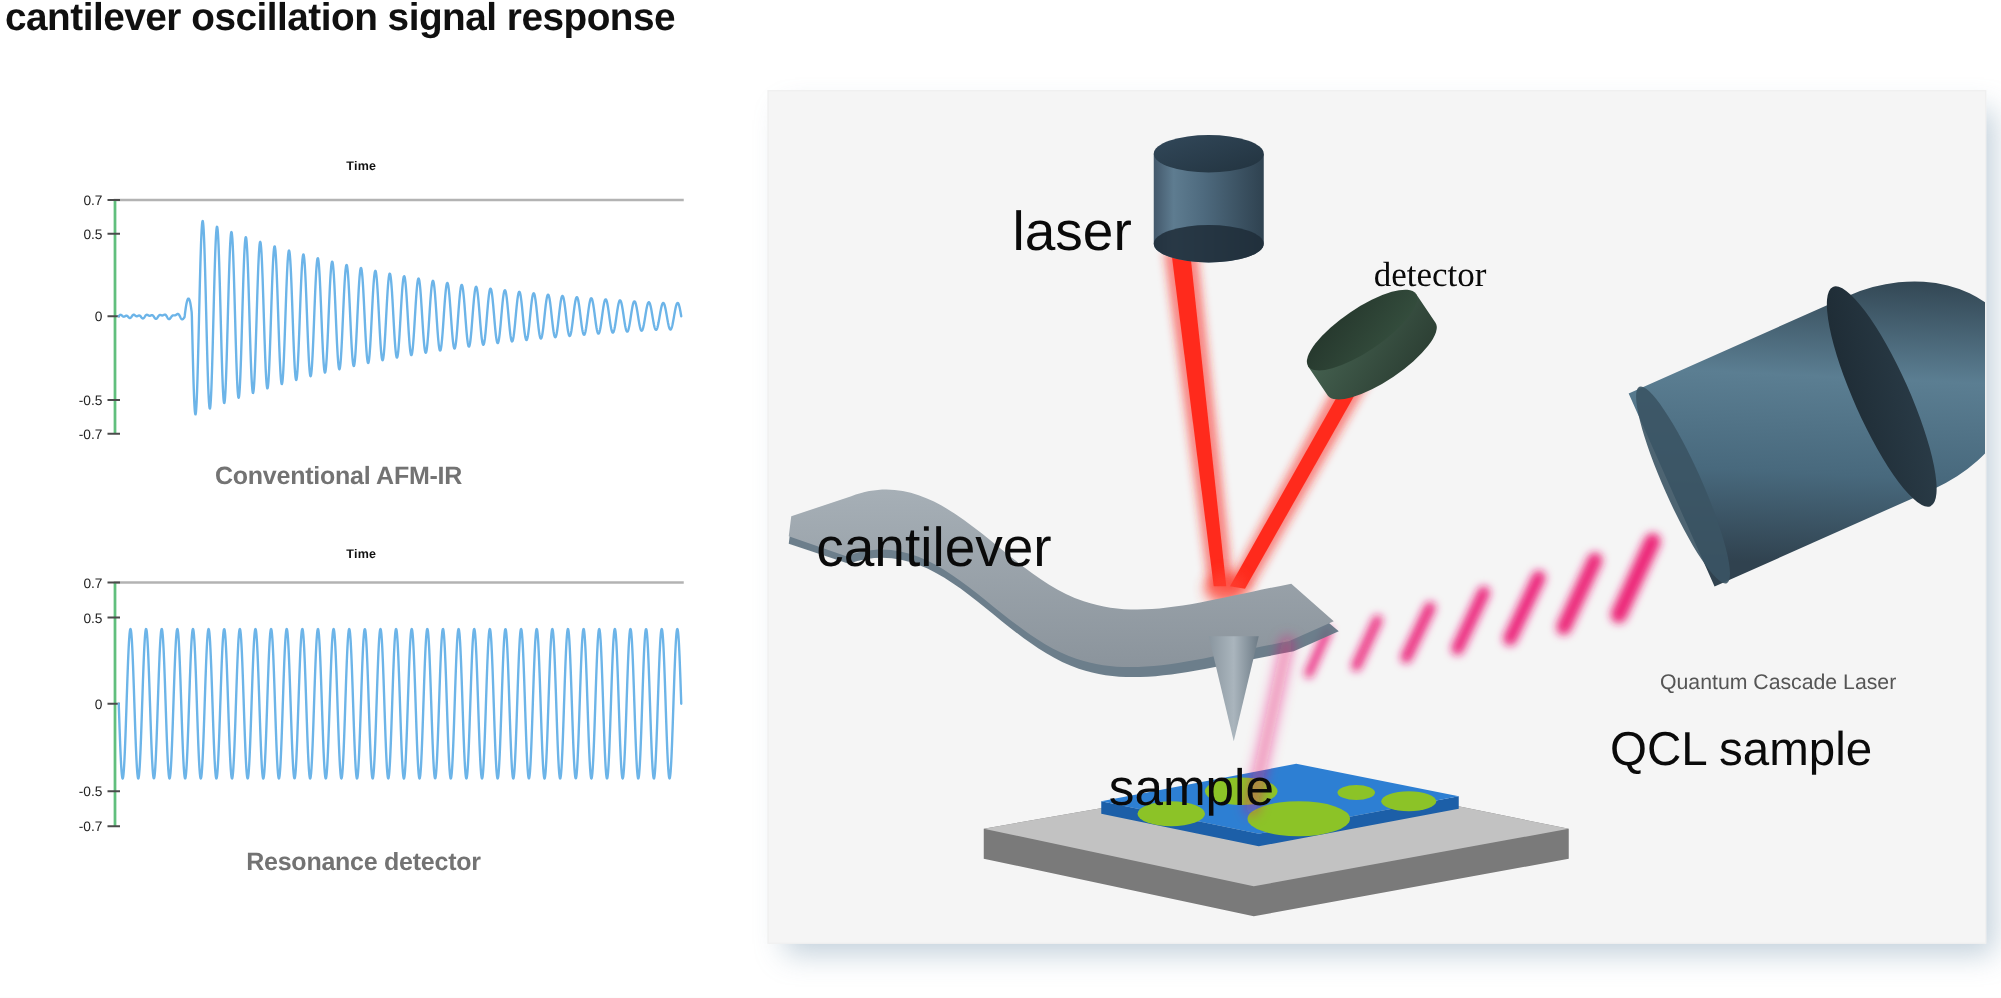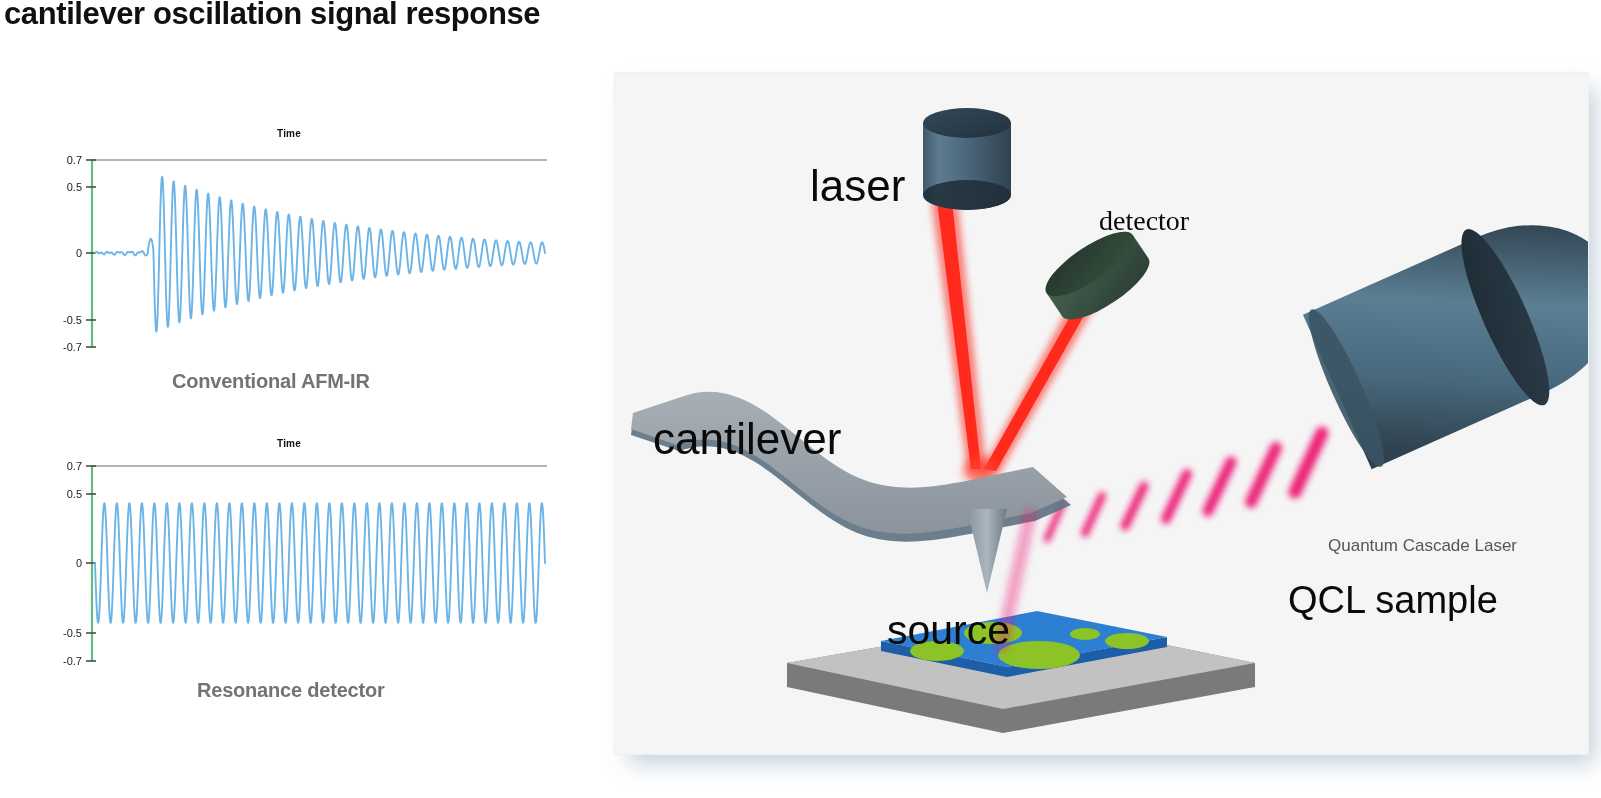--- a/index.html
+++ b/index.html
@@ -240,16 +240,16 @@
 
       <g filter="url(#beamBlurSoft)">
         <line x1="415" y1="441" x2="386" y2="574" stroke="#ec1a74" stroke-width="9" opacity="0.55" stroke-linecap="round"></line>
       </g>
     </g>
   </svg>
 
   <div class="diagram-label" id="label-laser">laser</div>
   <div class="diagram-label" id="label-detector">detector</div>
   <div class="diagram-label" id="label-cantilever">cantilever</div>
-  <div class="diagram-label" id="label-sample">source</div>
+  <div class="diagram-label" id="label-sample">sample</div>
   <div class="diagram-label" id="label-qcl-sub">Quantum Cascade Laser</div>
   <div class="diagram-label" id="label-qcl-source">QCL sample</div>
 </div>
 
 </body></html>

